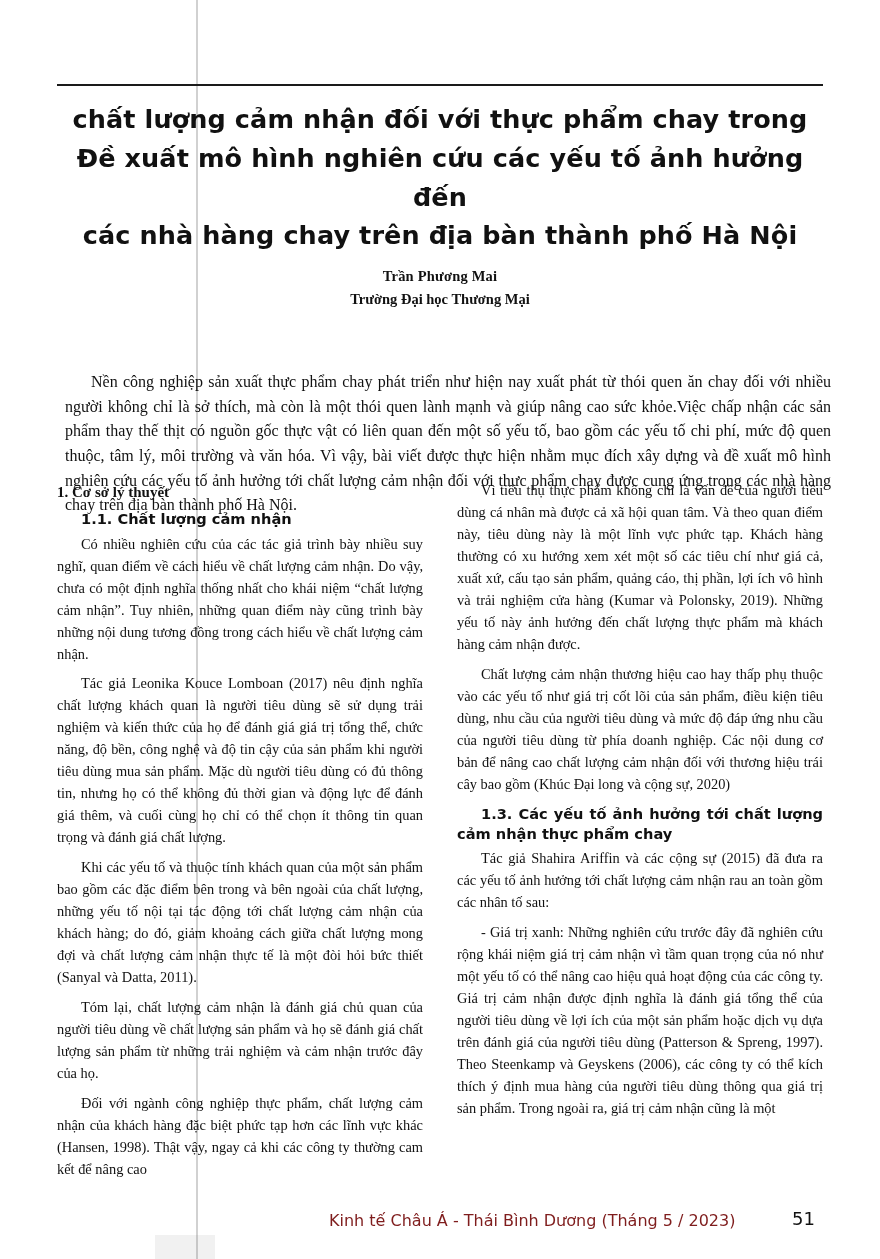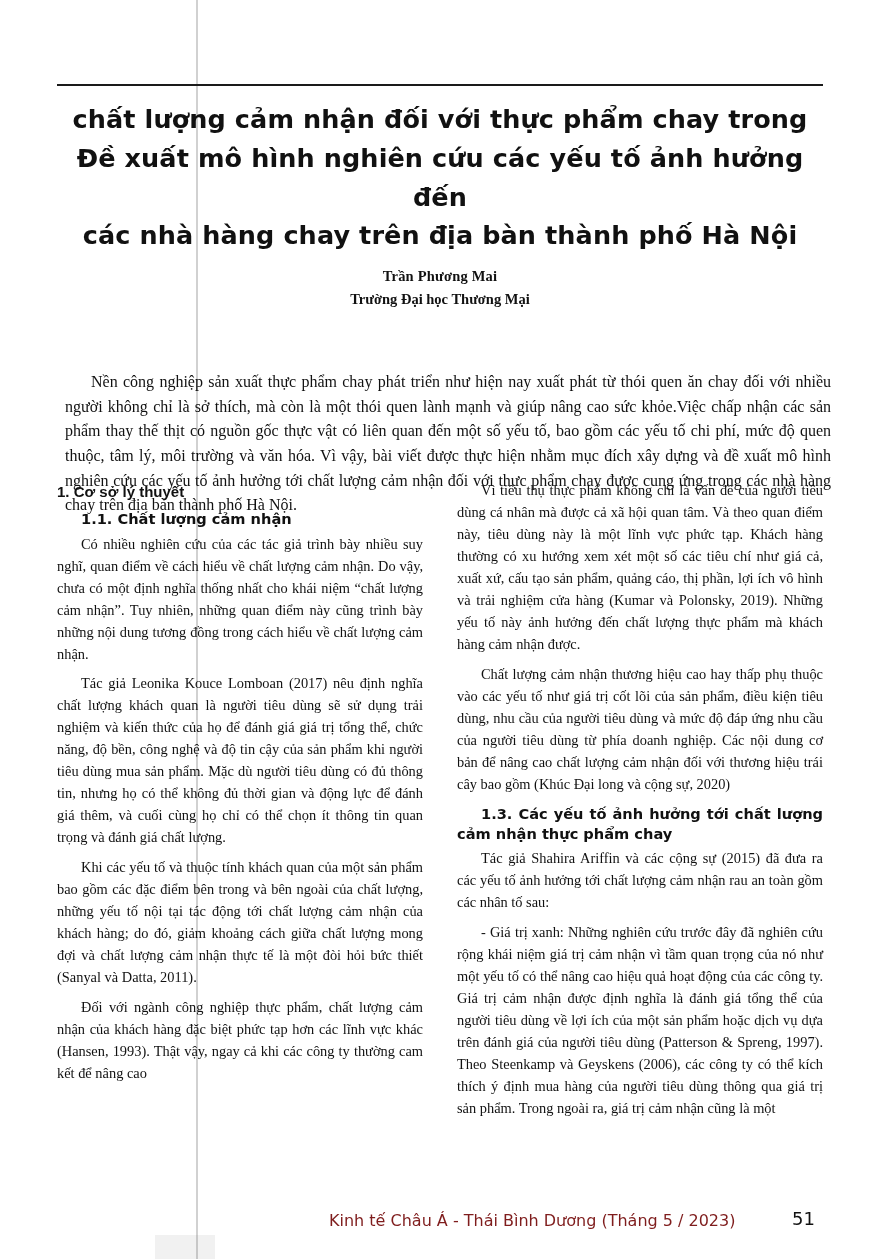--- a/index.html
+++ b/index.html
@@ -111,21 +111,21 @@
   .col-right { left: 400px; }
   .col p {
     margin: 0 0 8px 0;
     text-indent: 24px;
   }
   .col p.no-indent { text-indent: 0; }
   h2.sec {
     margin: 2px 0 7px 0;
     font-size: 15px;
     font-weight: bold;
-    font-family: Liberation Sans, sans-serif;
+    font-family: Liberation Serif, serif;
     text-indent: 0;
     line-height: 1.35;
   }
   h3.sub {
     margin: 7px 0 4px 0;
     font-size: 14.6px;
     font-weight: bold;
     font-family: "DejaVu Sans", sans-serif;
     text-indent: 24px;
     line-height: 1.4;
@@ -183,21 +183,22 @@
     <div class="abstract">Nền công nghiệp sản xuất thực phẩm chay phát triển như hiện nay xuất phát từ thói quen ăn chay đối với nhiều người không chỉ là sở thích, mà còn là một thói quen lành mạnh và giúp nâng cao sức khỏe.Việc chấp nhận các sản phẩm thay thế thịt có nguồn gốc thực vật có liên quan đến một số yếu tố, bao gồm các yếu tố chi phí, mức độ quen thuộc, tâm lý, môi trường và văn hóa. Vì vậy, bài viết được thực hiện nhằm mục đích xây dựng và đề xuất mô hình nghiên cứu các yếu tố ảnh hưởng tới chất lượng cảm nhận đối với thực phẩm chay được cung ứng trong các nhà hàng chay trên địa bàn thành phố Hà Nội.</div>
 
     <div class="columns">
 
       <div class="col col-left">
         <h2 class="sec">1. Cơ sở lý thuyết</h2>
         <h3 class="sub">1.1. Chất lượng cảm nhận</h3>
         <p>Có nhiều nghiên cứu của các tác giả trình bày nhiều suy nghĩ, quan điểm về cách hiểu về chất lượng cảm nhận. Do vậy, chưa có một định nghĩa thống nhất cho khái niệm “chất lượng cảm nhận”. Tuy nhiên, những quan điểm này cũng trình bày những nội dung tương đồng trong cách hiểu về chất lượng cảm nhận.</p>
         <p>Tác giả Leonika Kouce Lomboan (2017) nêu định nghĩa chất lượng khách quan là người tiêu dùng sẽ sử dụng trải nghiệm và kiến thức của họ để đánh giá giá trị tổng thể, chức năng, độ bền, công nghệ và độ tin cậy của sản phẩm khi người tiêu dùng mua sản phẩm. Mặc dù người tiêu dùng có đủ thông tin, nhưng họ có thể không đủ thời gian và động lực để đánh giá thêm, và cuối cùng họ chỉ có thể chọn ít thông tin quan trọng và đánh giá chất lượng.</p>
         <p>Khi các yếu tố và thuộc tính khách quan của một sản phẩm bao gồm các đặc điểm bên trong và bên ngoài của chất lượng, những yếu tố nội tại tác động tới chất lượng cảm nhận  của khách hàng; do đó, giảm khoảng cách giữa chất lượng mong đợi và chất lượng cảm nhận thực tế là một đòi hỏi bức thiết (Sanyal và Datta, 2011).</p>
-        <p>Đối với ngành công nghiệp thực phẩm, chất lượng cảm nhận của khách hàng đặc biệt phức tạp hơn các lĩnh vực khác (Hansen, 1993). Thật vậy, ngay cả khi các công ty thường cam kết để nâng cao</p>
+        <p>Tóm lại, chất lượng cảm nhận là đánh giá chủ quan của người tiêu dùng về chất lượng sản phẩm và họ sẽ đánh giá chất lượng sản phẩm từ những trải nghiệm và cảm nhận trước đây của họ.</p>
+        <p>Đối với ngành công nghiệp thực phẩm, chất lượng cảm nhận của khách hàng đặc biệt phức tạp hơn các lĩnh vực khác (Hansen, 1998). Thật vậy, ngay cả khi các công ty thường cam kết để nâng cao</p>
       </div>
 
       <div class="col col-right">
         <p>Vì tiêu thụ thực phẩm không chỉ là vấn đề của người tiêu dùng cá nhân mà được cả xã hội quan tâm. Và theo quan điểm này, tiêu dùng này là một lĩnh vực phức tạp. Khách hàng thường có xu hướng xem xét một số các tiêu chí như giá cả, xuất xứ, cấu tạo sản phẩm, quảng cáo, thị phần, lợi ích vô hình và trải nghiệm cửa hàng (Kumar và Polonsky, 2019). Những yếu tố này ảnh hưởng đến chất lượng thực phẩm mà khách hàng cảm nhận được.</p>
         <p>Chất lượng cảm nhận thương hiệu cao hay thấp phụ thuộc vào các yếu tố như giá trị cốt lõi của sản phẩm, điều kiện tiêu dùng, nhu cầu của người tiêu dùng và mức độ đáp ứng nhu cầu của người tiêu dùng từ phía doanh nghiệp. Các nội dung cơ bản để nâng cao chất lượng cảm nhận đối với thương hiệu trái cây bao gồm (Khúc Đại long và cộng sự, 2020)</p>
         <h3 class="sub flow">1.3. Các yếu tố ảnh hưởng tới chất lượng cảm nhận thực phẩm chay</h3>
         <p>Tác giả Shahira Ariffin và các cộng sự (2015) đã đưa ra các yếu tố ảnh hưởng tới chất lượng cảm nhận rau an toàn gồm các nhân tố sau:</p>
         <p>- Giá trị xanh: Những nghiên cứu trước đây đã nghiên cứu rộng khái niệm giá trị cảm nhận vì tầm quan trọng của nó như một yếu tố có thể nâng cao hiệu quả hoạt động của các công ty. Giá trị cảm nhận được định nghĩa là đánh giá tổng thể của người tiêu dùng về lợi ích của một sản phẩm hoặc dịch vụ dựa trên đánh giá của người tiêu dùng (Patterson &amp; Spreng, 1997). Theo Steenkamp và Geyskens (2006), các công ty có thể kích thích ý định mua hàng của người tiêu dùng thông qua giá trị sản phẩm. Trong ngoài ra, giá trị cảm nhận cũng là một</p>
       </div>
 

